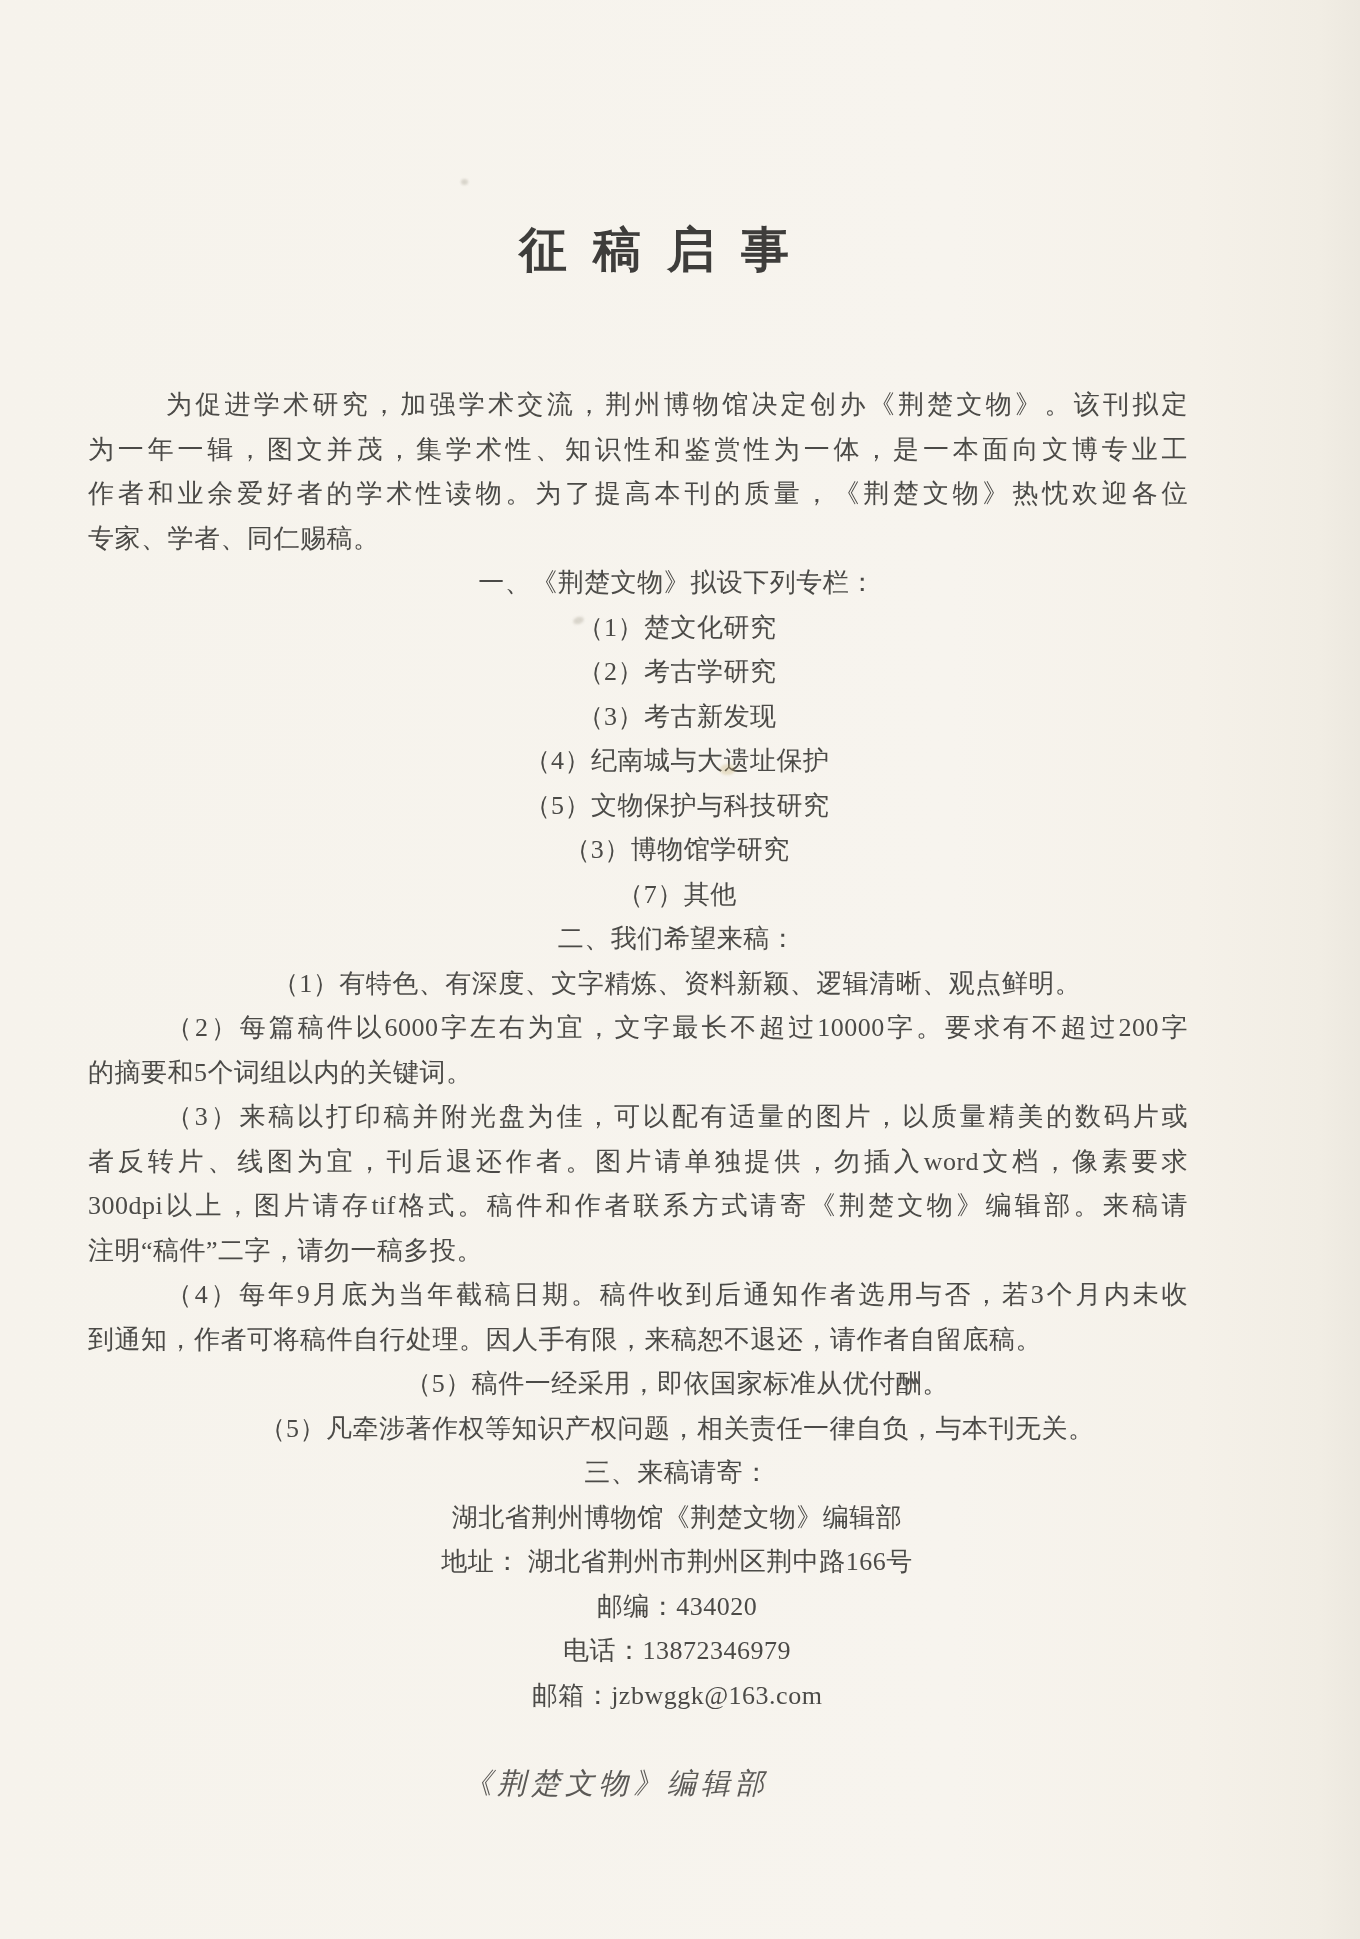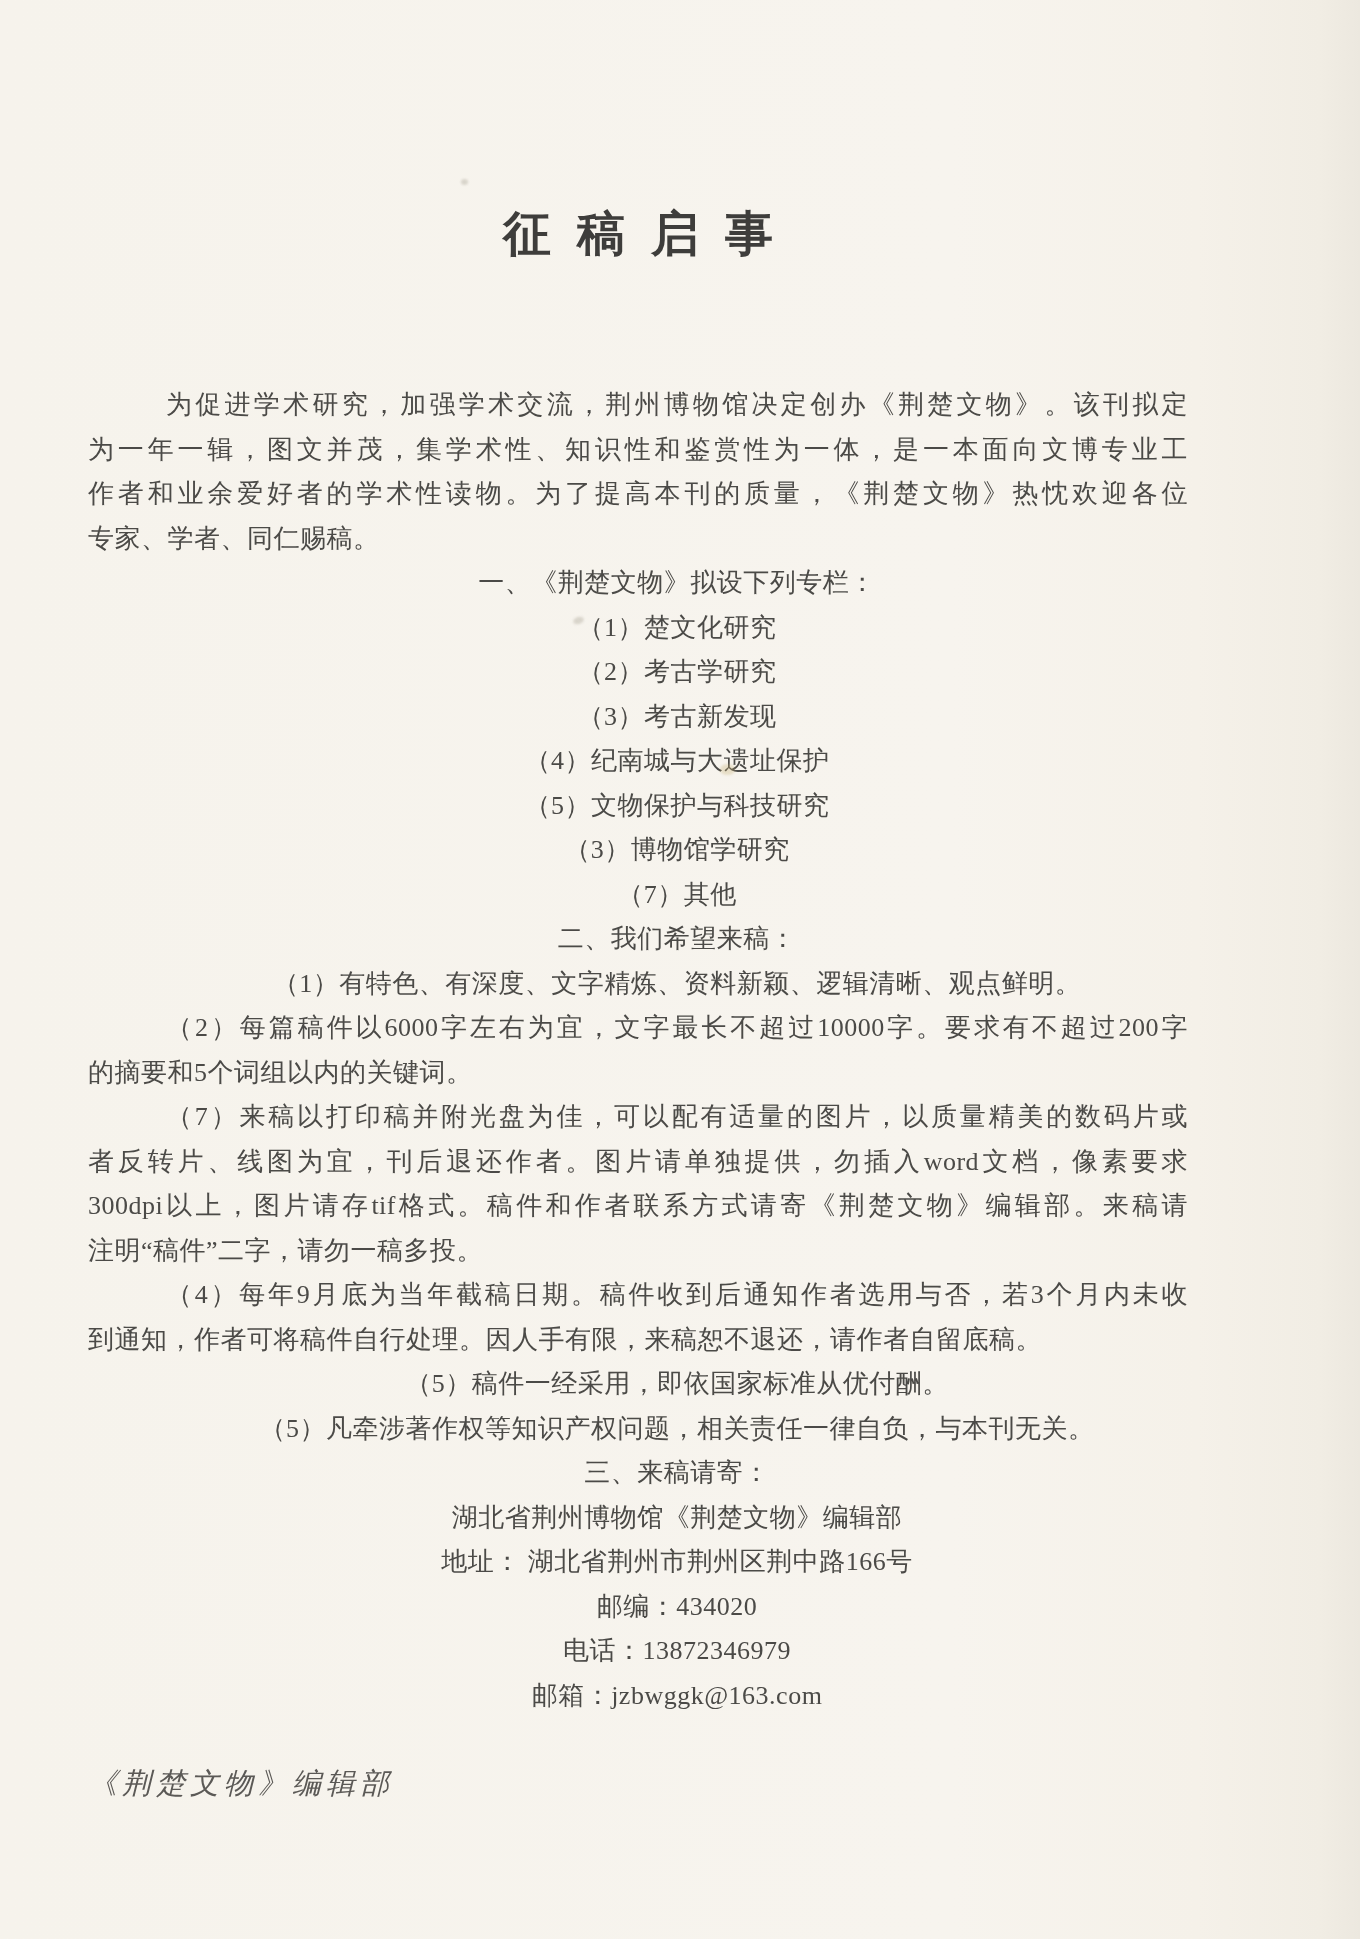--- a/index.html
+++ b/index.html
@@ -12,21 +12,21 @@
     overflow: hidden;
     background: linear-gradient(90deg, #f6f3ec 0%, #f7f4ee 70%, #f5f1e9 88%, #f1ede4 97%, #ece8df 100%);
     color: #4b4a47;
     font-family: "Liberation Serif", "DejaVu Serif", serif;
   }
   .title {
     position: absolute;
     top: 202px;
     left: 88px;
     width: 1100px;
-    margin: 0;
+    margin: 16px;
     text-align: center;
     font-size: 48px;
     font-weight: bold;
     letter-spacing: 26px;
     text-indent: 26px;
     color: #3e3d3b;
   }
   .doc-lines {
     position: absolute;
     top: 383px;
@@ -47,21 +47,21 @@
     text-align: justify;
     text-align-last: justify;
   }
   .signature {
     position: absolute;
     top: 1764px;
     left: 88px;
     width: 1100px;
     box-sizing: border-box;
     padding-right: 44px;
-    text-align: left;
+    text-align: center;
     font-size: 29px;
     font-style: italic;
     letter-spacing: 5px;
     color: #5b5956;
   }
   
   .artifact { position: absolute; border-radius: 50%; filter: blur(1px); }
   .artifact-1 { left: 461px; top: 179px; width: 7px;  height: 6px;  background: rgba(150,142,125,0.30); }
   .artifact-2 { left: 573px; top: 617px; width: 11px; height: 7px;  background: rgba(140,132,115,0.28); transform: rotate(-18deg); }
   .artifact-3 { left: 720px; top: 764px; width: 15px; height: 11px; background: rgba(196,172,110,0.30); }
@@ -85,21 +85,21 @@
     <div class="line indent">（3）考古新发现</div>
     <div class="line indent">（4）纪南城与大遗址保护</div>
     <div class="line indent">（5）文物保护与科技研究</div>
     <div class="line indent">（3）博物馆学研究</div>
     <div class="line indent">（7）其他</div>
 
     <div class="line indent">二、我们希望来稿：</div>
     <div class="line indent">（1）有特色、有深度、文字精炼、资料新颖、逻辑清晰、观点鲜明。</div>
     <div class="line indent full">（2）每篇稿件以6000字左右为宜，文字最长不超过10000字。要求有不超过200字</div>
     <div class="line">的摘要和5个词组以内的关键词。</div>
-    <div class="line indent full">（7）来稿以打印稿并附光盘为佳，可以配有适量的图片，以质量精美的数码片或</div>
+    <div class="line indent full">（3）来稿以打印稿并附光盘为佳，可以配有适量的图片，以质量精美的数码片或</div>
     <div class="line full">者反转片、线图为宜，刊后退还作者。图片请单独提供，勿插入word文档，像素要求</div>
     <div class="line full">300dpi以上，图片请存tif格式。稿件和作者联系方式请寄《荆楚文物》编辑部。来稿请</div>
     <div class="line">注明“稿件”二字，请勿一稿多投。</div>
     <div class="line indent full">（4）每年9月底为当年截稿日期。稿件收到后通知作者选用与否，若3个月内未收</div>
     <div class="line">到通知，作者可将稿件自行处理。因人手有限，来稿恕不退还，请作者自留底稿。</div>
     <div class="line indent">（5）稿件一经采用，即依国家标准从优付酬。</div>
     <div class="line indent">（5）凡牵涉著作权等知识产权问题，相关责任一律自负，与本刊无关。</div>
 
     <div class="line indent">三、来稿请寄：</div>
     <div class="line indent">湖北省荆州博物馆《荆楚文物》编辑部</div>

